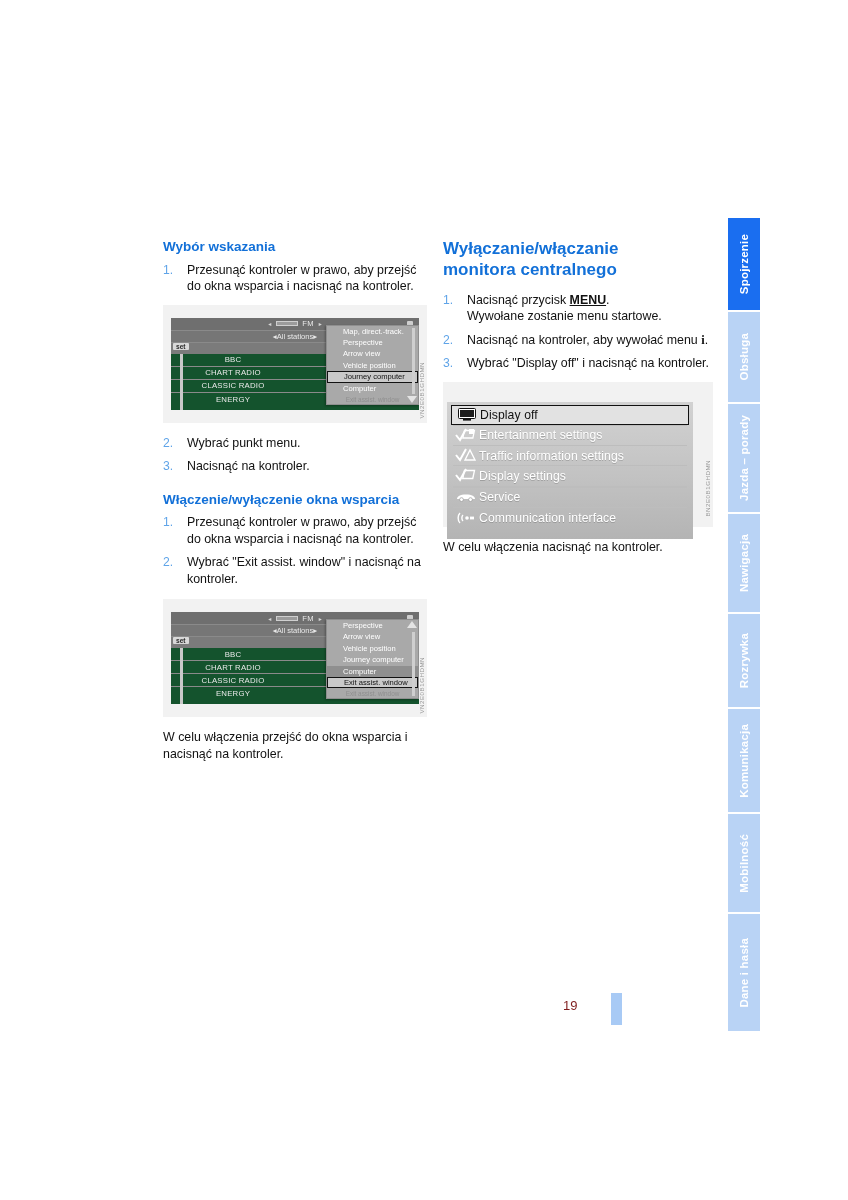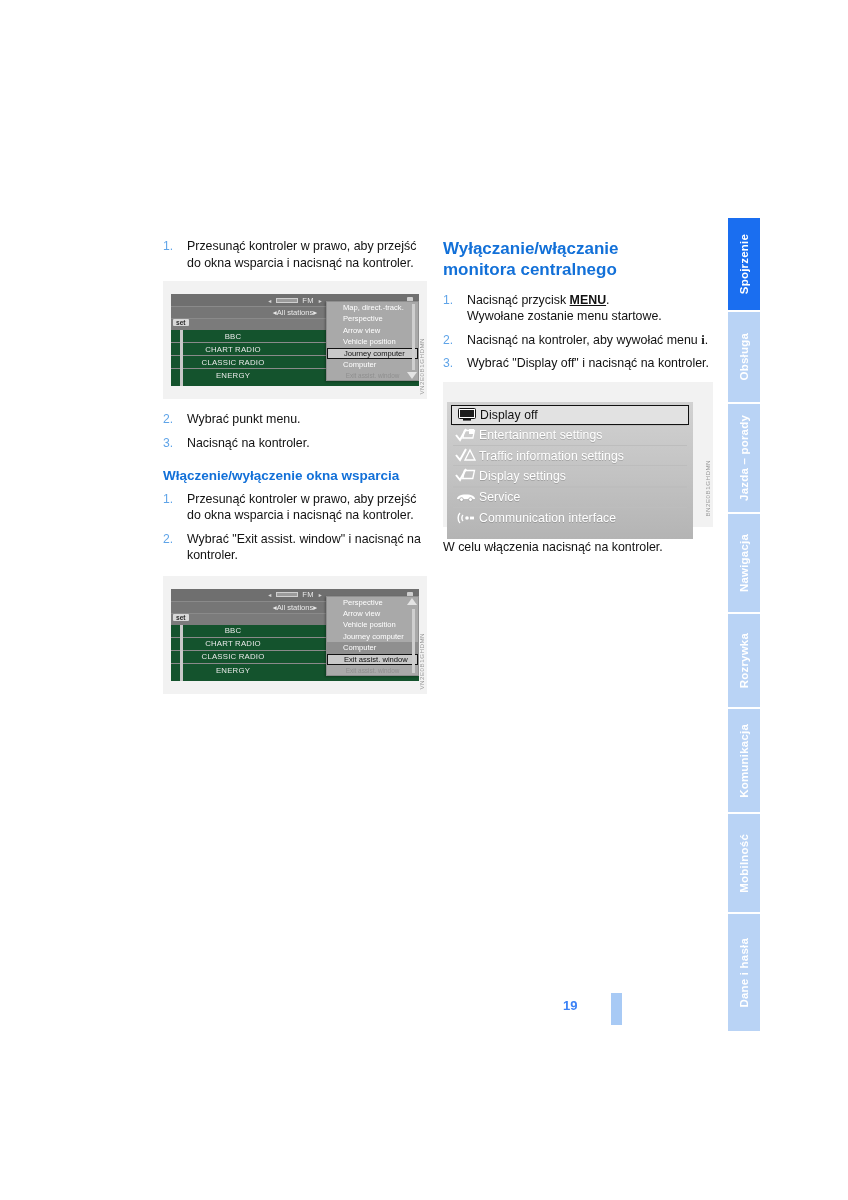--- a/index.html
+++ b/index.html
@@ -222,21 +222,21 @@
     font-size:6.2px;
     color:#9a9a9a;
     letter-spacing:.5px;
     white-space:nowrap;
   }
 
   
   .pagenum {
     position:absolute;
     left:563px; top:998px;
-    font-size:13px; color:#3b82f6; font-weight:bold;
+    font-size:13px; color:#7f1d1d; font-weight:normal;
   }
   .pagebar {
     position:absolute;
     left:611px; top:993px;
     width:11px; height:32px;
     background:#a8caf5;
   }
   .bold { font-weight:bold;text-decoration:underline; }
   .ital-i { font-weight:bold; font-family:"Liberation Serif", serif; }
 </style>
@@ -267,20 +267,21 @@
     <div class="tab" style="height:100px">
       <span>Mobilność</span>
     </div>
     <div class="tab" style="height:117px;border-bottom:none">
       <span>Dane i hasła</span>
     </div>
   </div>
 
   <div class="col-left">
 
+    <h2 class="section-title">Wybór wskazania</h2>
 
     <ol class="steps">
       <li>
         <span class="num">1.</span>
         <span>Przesunąć kontroler w prawo, aby przejść do okna wsparcia i nacisnąć na kontroler.</span>
       </li>
     </ol>
 
     <div class="figure" style="height:118px">
       <div class="idrive" style="position:absolute;left:8px;top:13px;width:248px;height:92px;">
@@ -411,20 +412,21 @@
           <div class="mi hl">Computer</div>
           <div class="mi sel">Exit assist. window</div>
           <div class="mscroll" style="top:12px;bottom:2px"></div>
           <div class="mcaret up"></div>
           <div class="id-ghost">Exit assist. window</div>
         </div>
       </div>
       <div class="code-v" style="right:2px;bottom:4px">VN2E0B1GHDMN</div>
     </div>
 
+    <p class="body">W celu włączenia przejść do okna wsparcia i nacisnąć na kontroler.</p>
   </div>
 
   <div class="col-right">
 
     <h2 class="section-title big">
       <span>Wyłączanie/włączanie</span><br>
       <span>monitora centralnego</span>
     </h2>
 
     <ol class="steps">

